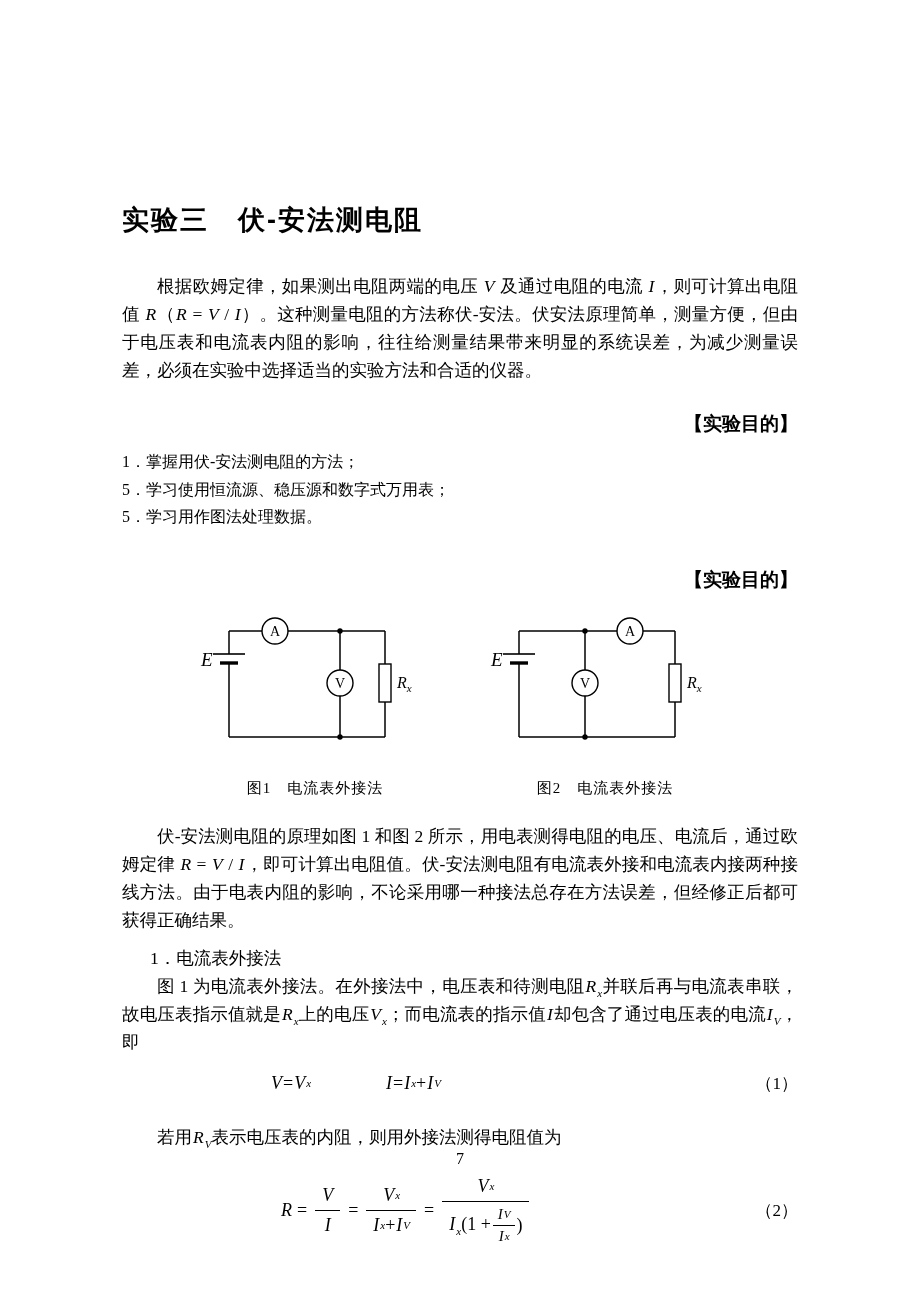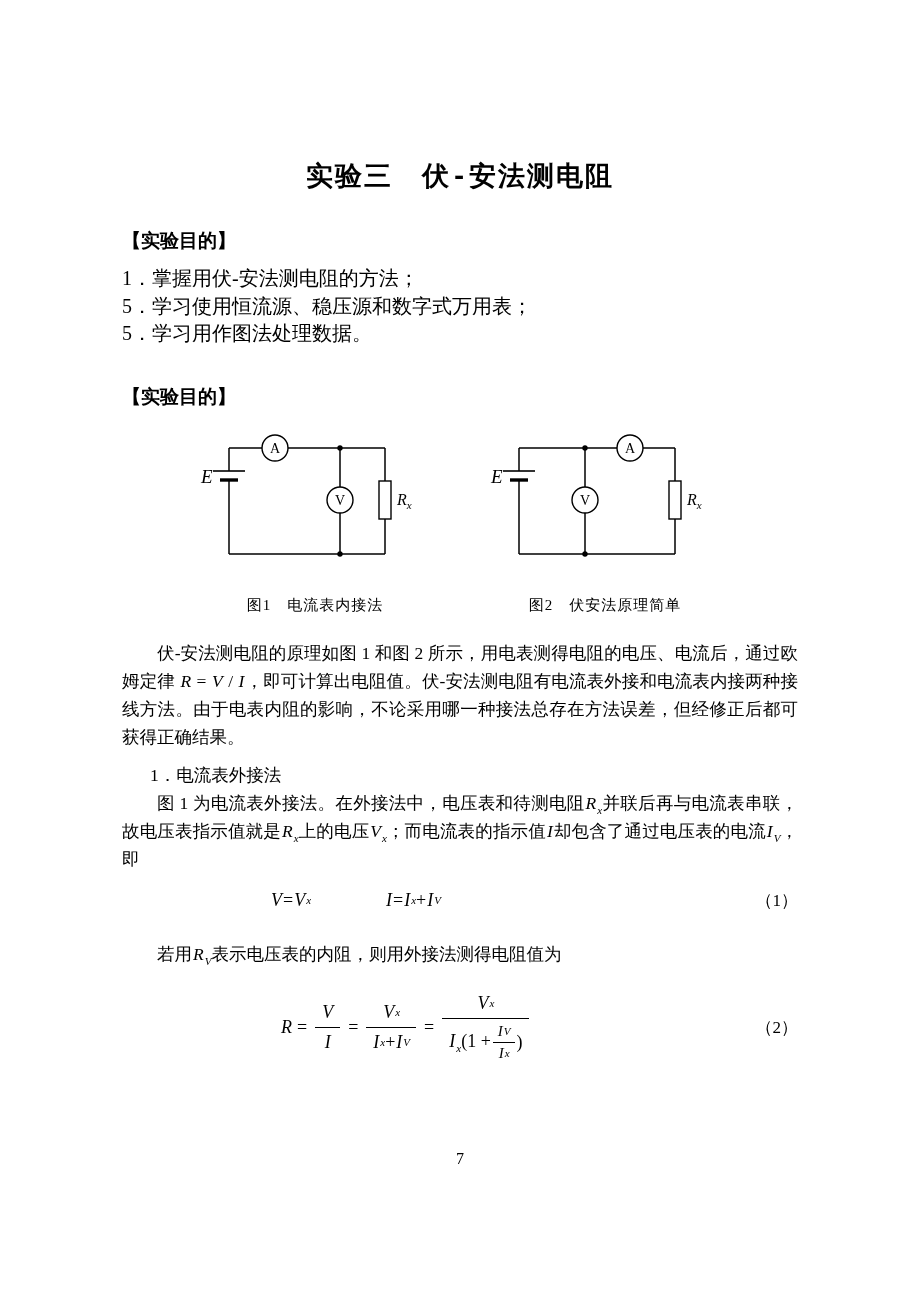--- a/index.html
+++ b/index.html
@@ -6,40 +6,42 @@
   html, body { background: #ffffff; }
   body {
     width: 920px; height: 1302px;
     position: relative;
     font-family: "Liberation Serif", "DejaVu Serif", serif;
     color: #000;
     overflow: hidden;
   }
   .page { position: absolute; inset: 0; padding: 158px 122px 0 122px; }
   .doc-title {
-    text-align: center;
-    font-family: Liberation Mono, monospace;
+    text-align: left;
+    font-family: Liberation Sans, sans-serif;
     font-weight: bold;
     font-size: 27px;
     letter-spacing: 2px;
     margin-bottom: 34px;
+    margin-top: 44px;
   }
   .para {
     font-size: 17.5px;
     line-height: 28px;
     text-indent: 2em;
     text-align: justify;
   }
   .section-heading {
     font-family: "Liberation Sans", "DejaVu Sans", sans-serif;
     font-weight: bold;
     font-size: 19px;
     margin: 27px 0 11px 0;
-  }
-  .list-item { font-size: 20px; line-height: 27.5px; }
+    text-align: right;
+  }
+  .list-item { font-size: 16px; line-height: 27.5px; }
   i.var { font-style: italic; font-family: "Liberation Serif", serif; padding: 0 1px; }
   sub { font-size: 11px; font-style: italic; line-height: 1; }
   .figures-row {
     display: flex;
     justify-content: center;
     gap: 58px;
     margin: 22px 0 4px 0;
   }
   .figure { text-align: center; }
   .figure svg { display: block; }
@@ -84,20 +86,21 @@
   }
   svg text { font-family: "Liberation Serif", serif; }
 </style>
 </head>
 <body>
 
 <div class="page">
 
   <div class="doc-title">实验三　伏-安法测电阻</div>
 
+  <div class="para">根据欧姆定律，如果测出电阻两端的电压 <i class="var">V</i> 及通过电阻的电流 <i class="var">I</i>，则可计算出电阻值 <i class="var">R</i>（<i class="var">R</i> = <i class="var">V</i> / <i class="var">I</i>）。这种测量电阻的方法称伏-安法。伏安法原理简单，测量方便，但由于电压表和电流表内阻的影响，往往给测量结果带来明显的系统误差，为减少测量误差，必须在实验中选择适当的实验方法和合适的仪器。</div>
 
   <div class="section-heading">【实验目的】</div>
   <div class="list-item">1．掌握用伏-安法测电阻的方法；</div>
   <div class="list-item">5．学习使用恒流源、稳压源和数字式万用表；</div>
   <div class="list-item">5．学习用作图法处理数据。</div>
 
   <div class="section-heading" style="margin-top:36px;">【实验目的】</div>
 
   <div class="figures-row">
 
@@ -118,21 +121,21 @@
         <circle cx="76" cy="16" r="13" fill="#fff" stroke="#000" stroke-width="1.4"></circle>
         <circle cx="141" cy="68" r="13" fill="#fff" stroke="#000" stroke-width="1.4"></circle>
         <rect x="180" y="49" width="12" height="38" fill="#fff" stroke="#000" stroke-width="1.4"></rect>
         <circle cx="141" cy="16" r="2.7" fill="#000"></circle>
         <circle cx="141" cy="122" r="2.7" fill="#000"></circle>
         <text x="76" y="21" text-anchor="middle" font-size="14">A</text>
         <text x="141" y="73" text-anchor="middle" font-size="14">V</text>
         <text x="2" y="51" font-size="19" font-style="italic">E</text>
         <text x="198" y="73" font-size="16"><tspan font-style="italic">R</tspan><tspan dy="4" font-size="11" font-style="italic">x</tspan></text>
       </svg>
-      <div class="fig-caption">图1　电流表内接法</div>
+      <div class="fig-caption">图1　电流表外接法</div>
     </div>
 
     <div class="figure">
       <svg width="232" height="138" viewBox="0 0 232 138">
         <g stroke="#000" stroke-width="1.5" fill="none">
           <path d="M30 16 H186"></path>
           <path d="M30 122 H186"></path>
           <path d="M30 16 V39"></path>
           <path d="M30 48 V122"></path>
           <path d="M96 16 V122"></path>
@@ -145,21 +148,21 @@
         <circle cx="141" cy="16" r="13" fill="#fff" stroke="#000" stroke-width="1.4"></circle>
         <circle cx="96" cy="68" r="13" fill="#fff" stroke="#000" stroke-width="1.4"></circle>
         <rect x="180" y="49" width="12" height="38" fill="#fff" stroke="#000" stroke-width="1.4"></rect>
         <circle cx="96" cy="16" r="2.7" fill="#000"></circle>
         <circle cx="96" cy="122" r="2.7" fill="#000"></circle>
         <text x="141" y="21" text-anchor="middle" font-size="14">A</text>
         <text x="96" y="73" text-anchor="middle" font-size="14">V</text>
         <text x="2" y="51" font-size="19" font-style="italic">E</text>
         <text x="198" y="73" font-size="16"><tspan font-style="italic">R</tspan><tspan dy="4" font-size="11" font-style="italic">x</tspan></text>
       </svg>
-      <div class="fig-caption">图2　伏安法原理简单</div>
+      <div class="fig-caption">图2　电流表外接法</div>
     </div>
 
   </div>
 
   <div class="para" style="margin-top:24px;">伏-安法测电阻的原理如图 1 和图 2 所示，用电表测得电阻的电压、电流后，通过欧姆定律 <i class="var">R</i> = <i class="var">V</i> / <i class="var">I</i>，即可计算出电阻值。伏-安法测电阻有电流表外接和电流表内接两种接线方法。由于电表内阻的影响，不论采用哪一种接法总存在方法误差，但经修正后都可获得正确结果。</div>
 
   <div class="subheading">1．电流表外接法</div>
 
   <div class="para">图 1 为电流表外接法。在外接法中，电压表和待测电阻<i class="var">R</i><sub>x</sub>并联后再与电流表串联，故电压表指示值就是<i class="var">R</i><sub>x</sub>上的电压<i class="var">V</i><sub>x</sub>；而电流表的指示值<i class="var">I</i>却包含了通过电压表的电流<i class="var">I</i><sub>V</sub>，即</div>
 

